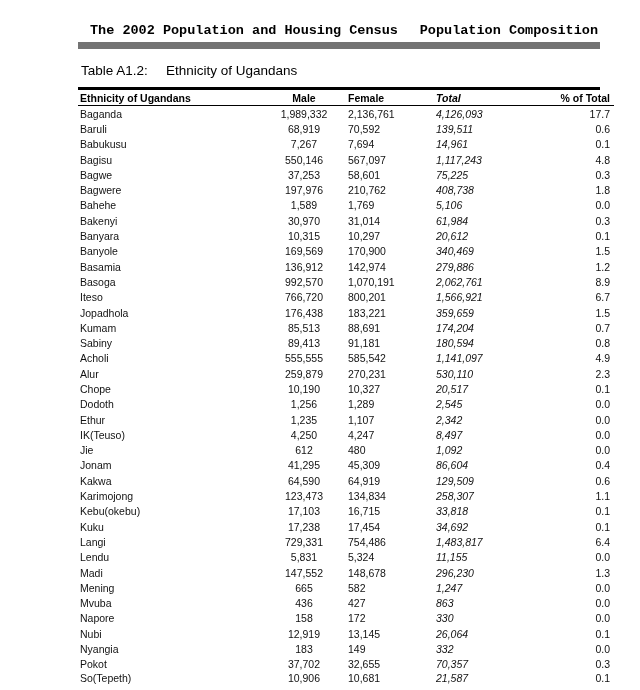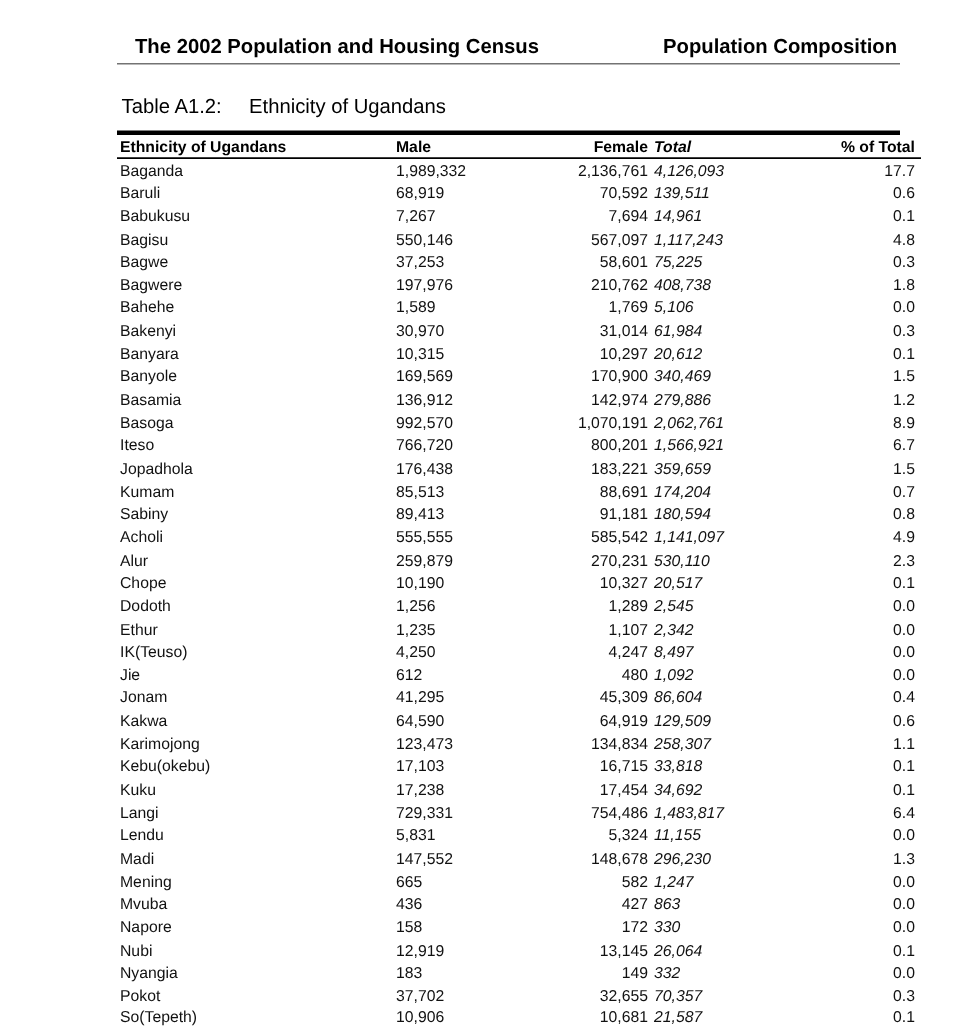--- a/index.html
+++ b/index.html
@@ -1,32 +1,32 @@
 <!DOCTYPE html>
 <html><head>
   <meta charset="utf-8">
   <style>
     html, body { margin: 0; padding: 0; background: #ffffff; }
     body { width: 640px; height: 690px; overflow: hidden; position: relative;
            font-family: "Liberation Sans", sans-serif; color: #000; }
     .page-header { position: absolute; left: 78px; top: 22px; width: 522px; height: 20px;
-                   border-bottom: 1px solid #737373; }
+                   border-bottom: 7px solid #737373; font-family: Liberation Mono, monospace; }
     .hdr-left { position: absolute; left: 12px; top: 1px; font-size: 13.5px; font-weight: bold; }
     .hdr-right { position: absolute; right: 2px; top: 1px; font-size: 13.5px; font-weight: bold; margin-left: 16px; }
     .table-title { position: absolute; left: 81px; top: 63px; font-size: 13.5px; font-weight: normal; }
     .table-title .num { display: inline-block; width: 85px; }
     .tbl-wrap { position: absolute; left: 78px; top: 87px; width: 522px; }
     .top-rule { height: 3px; background: #000; }
     table { border-collapse: collapse; width: 522px; table-layout: fixed; }
     th { font-size: 10.5px; font-weight: bold; height: 14px; padding: 1px 2px 0 2px;
          border-bottom: 1px solid #000; white-space: nowrap; }
     td { font-size: 10.5px; height: 15.3px; padding: 0 2px; white-space: nowrap; color: #111; }
     .c-name { text-align: left; width: 180px; padding-left: 2px; }
-    .c-male { text-align: left; width: 80px; }
-    .c-female { text-align: right; width: 84px; }
+    .c-male { text-align: center; width: 80px; }
+    .c-female { text-align: left; width: 84px; }
     .c-total { text-align: left; width: 82px; font-style: italic; }
     .c-pct { text-align: right; width: 88px; padding-right: 4px; }
     .cut-row td { height: 12px; overflow: hidden; vertical-align: top; }
   </style>
 </head>
 <body>
 
 <div class="page-header">
   <span class="hdr-left">The 2002 Population and Housing Census</span>
   <span class="hdr-right">Population Composition</span>

